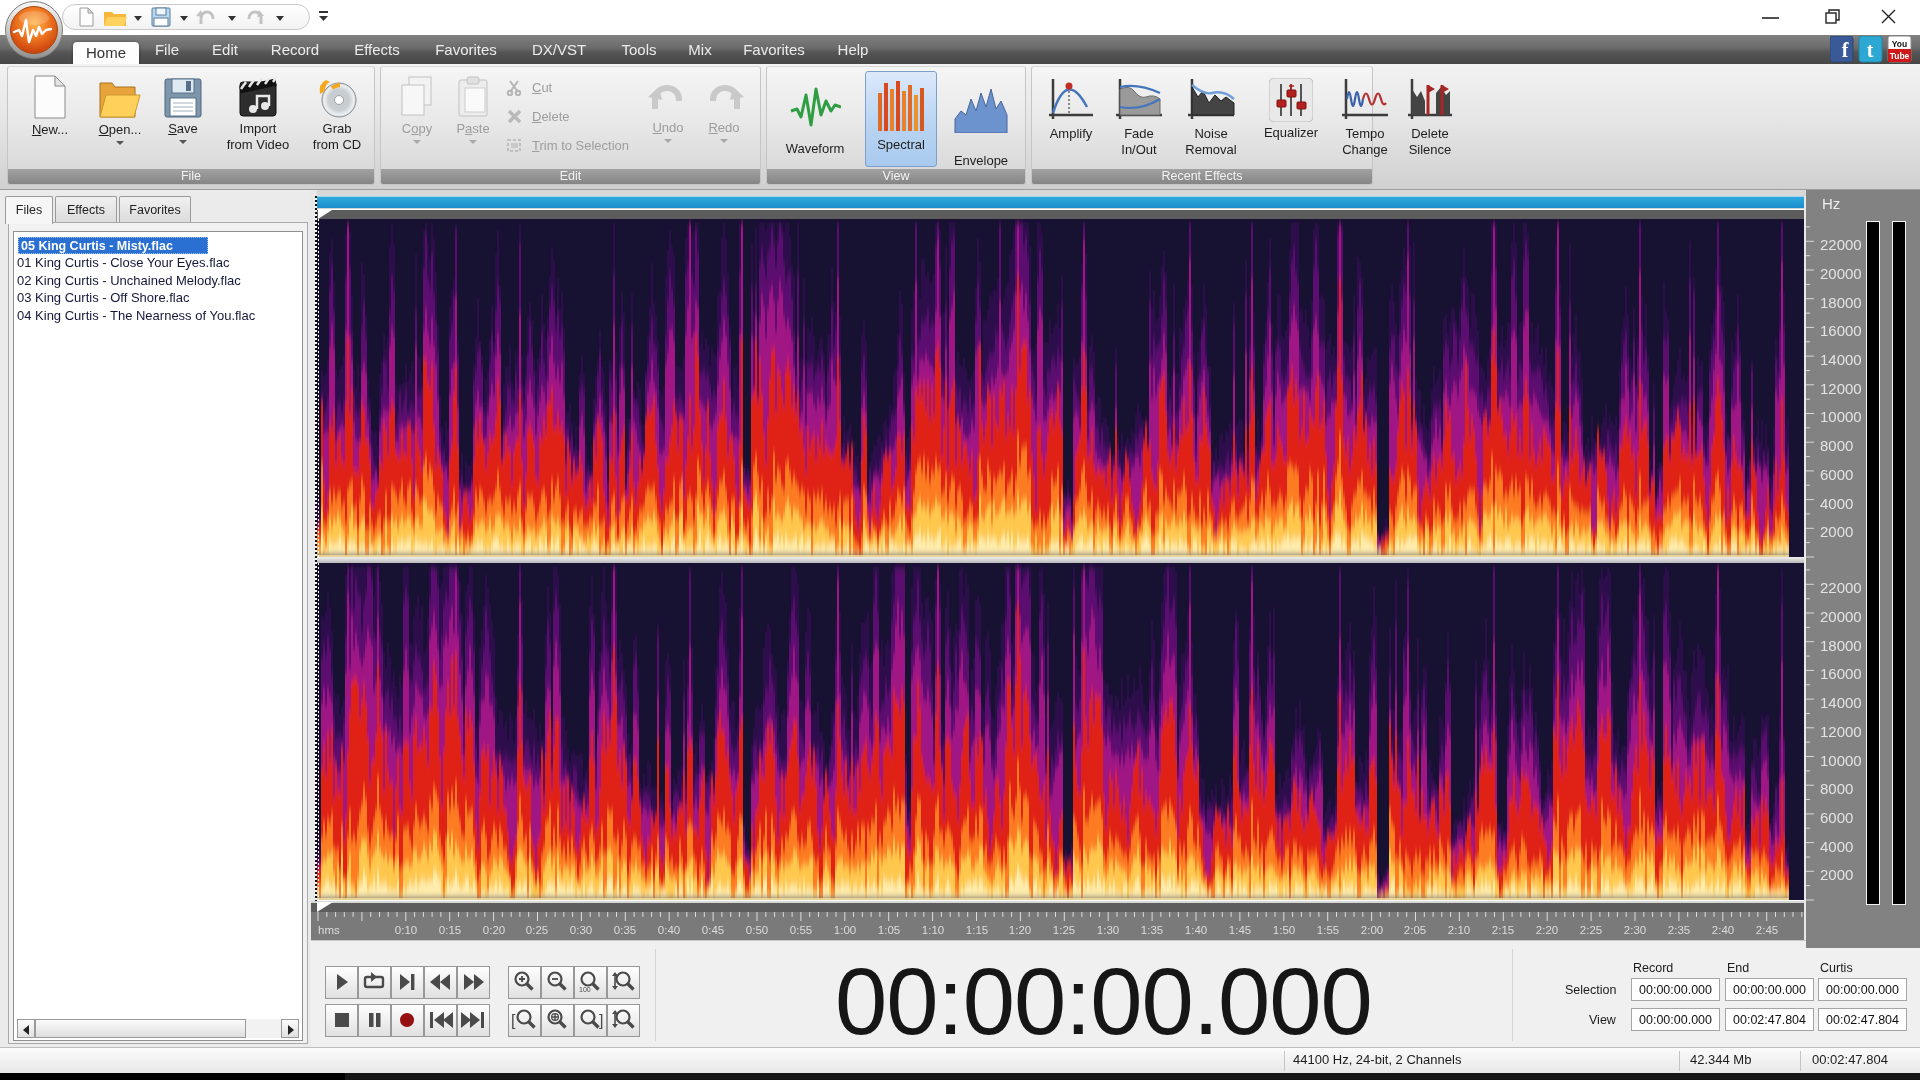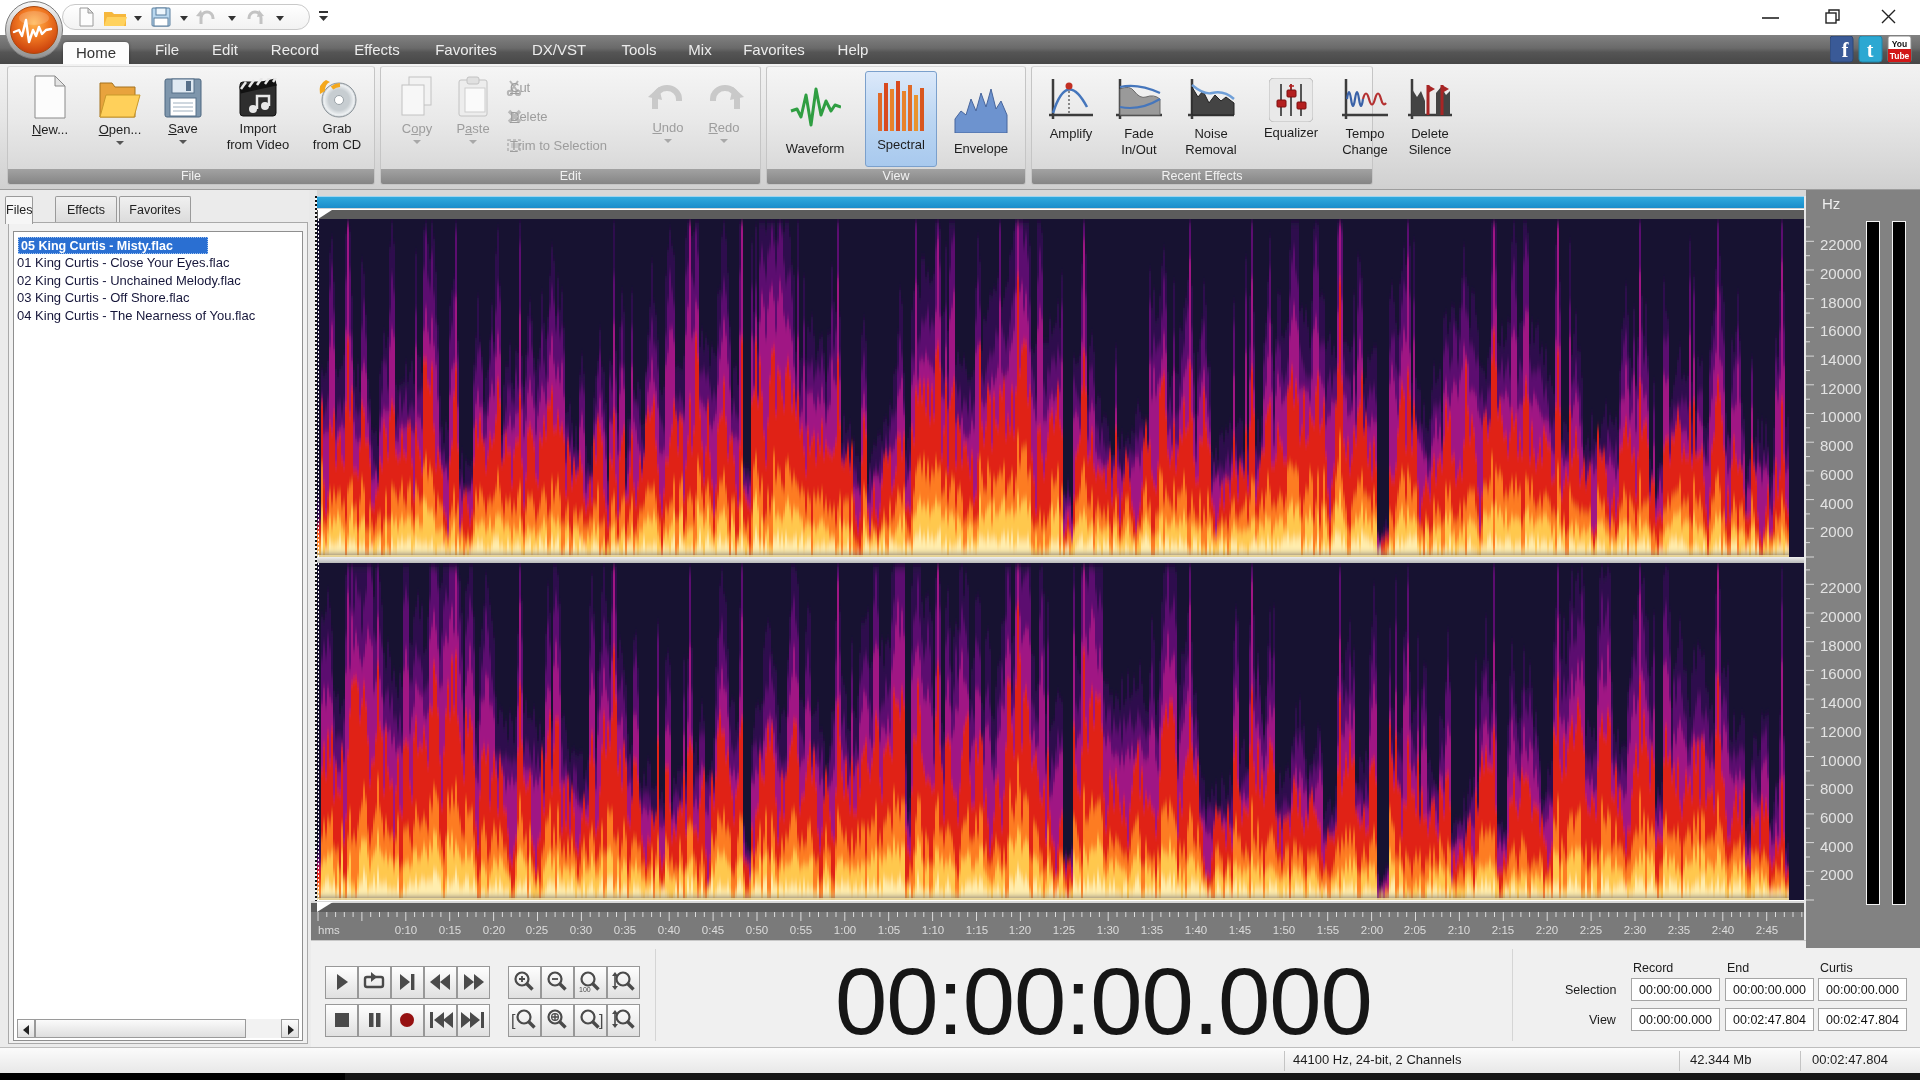--- a/index.html
+++ b/index.html
@@ -1,32 +1,32 @@
 <!DOCTYPE html>
 <html><head><meta charset="utf-8"><style>
 *{margin:0;padding:0;box-sizing:border-box}
 html,body{width:1920px;height:1080px;overflow:hidden;background:#fff;font-family:"Liberation Sans",sans-serif;position:relative}
 .abs{position:absolute}
 .ic{display:block}
 
 #tabband{left:0;top:35px;width:1920px;height:29px;background:linear-gradient(180deg,#818181,#6a6a6a 45%,#555 60%,#474747)}
 .tab{position:absolute;top:0;height:29px;line-height:30px;color:#ececec;font-size:15px;text-align:center}
-#hometab{position:absolute;left:63px;top:42px;width:66px;height:22px;background:#fdfdfd;border-radius:4px 4px 0 0;color:#333;font-size:15px;text-align:center;line-height:21px;box-shadow:0 0 3px rgba(0,0,0,.4)}
+#hometab{position:absolute;left:73px;top:42px;width:66px;height:22px;background:#fdfdfd;border-radius:4px 4px 0 0;color:#333;font-size:15px;text-align:center;line-height:21px;box-shadow:0 0 3px rgba(0,0,0,.4)}
 
 #ribbon{left:0;top:64px;width:1920px;height:126px;background:linear-gradient(180deg,#f2f2f2,#e7e7e7 40%,#dadada 75%,#d0d0d0);border-bottom:1px solid #9d9d9d}
 .group{position:absolute;top:2px;height:119px;background:linear-gradient(180deg,#f5f5f5,#e9e9e9 45%,#dcdcdc 80%,#d4d4d4);border:1px solid #c5c5c5;border-top:1px solid #d8d8d8;border-radius:3px}
 .glabel{position:absolute;left:0;bottom:0;width:100%;height:15px;background:linear-gradient(180deg,#a2a2a2,#858585);color:#f2f2f2;font-size:12.5px;text-align:center;line-height:15px;border-radius:0 0 2px 2px}
 .bb{position:absolute;top:6px;text-align:center;font-size:13px;color:#1e1e1e}
 .bb .lbl{margin-top:3px;line-height:15.5px}
 .bb.dis{color:#9d9d9d}
 .dda{width:0;height:0;border-left:4px solid transparent;border-right:4px solid transparent;border-top:4px solid #555;margin:3px auto 0}
 .dis .dda{border-top-color:#a8a8a8}
 .sbtn{position:absolute;left:125px;width:150px;height:17px;font-size:13px;color:#9d9d9d;text-align:left}
 .sbtn svg{position:absolute;left:0;top:0}
-.sbtn .st{position:absolute;left:4px;top:0;line-height:17px}
+.sbtn .st{position:absolute;left:26px;top:0;line-height:17px}
 u{text-decoration:underline}
 
 #lpanel{left:0;top:190px;width:311px;height:858px;background:#ebebeb}
 .ltab{position:absolute;top:6px;height:26px;background:linear-gradient(180deg,#f0f0f0,#dcdcdc);border:1px solid #9a9a9a;border-bottom:none;font-size:12.5px;color:#222;text-align:center;line-height:26px;border-radius:2px 2px 0 0}
 #ltabsel{background:#f6f6f6;z-index:2;height:28px}
 #lbox{position:absolute;left:13px;top:41px;width:290px;height:810px;background:#fff;border:1px solid #8f8f8f}
 .lrow{position:absolute;left:3px;font-size:13px;color:#16163a;white-space:nowrap;line-height:17.5px}
 #lsel{position:absolute;left:4px;top:5px;width:190px;height:17px;background:#2a6fd2;border:1px dotted #9fc3ef;color:#fff;font-weight:bold;font-size:12.5px;line-height:16px;padding-left:2px;white-space:nowrap}
 
 #hscroll{position:absolute;left:3px;top:787px;width:282px;height:19px;background:#f2f2f2}
@@ -294,21 +294,21 @@
             <rect x="38" y="16" width="4" height="36" fill="#e8932e"></rect>
             <rect x="44" y="9" width="4" height="43" fill="#d8571f"></rect>
           </g>
         </svg>
         <div class="lbl" style="margin-top:6px">Spectral</div>
       </div>
     <div class="bb" style="left:178px;width:72px">
         <svg class="ic" width="56" height="52" style="margin:8px auto 0">
           <path d="M2 52 L2 38 L8 30 L13 34 L18 18 L23 30 L28 12 L33 26 L38 8 L43 28 L48 20 L54 34 L54 52 z" fill="#6d93cf" stroke="#47659c"></path>
         </svg>
-        <div class="lbl" style="margin-top:8px">Envelope</div>
+        <div class="lbl" style="margin-top:20px">Envelope</div>
       </div>
     <div class="glabel">View</div>
   </div>
 
   <div class="group" style="left:1031px;width:342px">
     <div class="bb" style="left:8px;width:62px">
         <svg class="ic" width="48" height="46" style="margin:4px auto 0">
           <path d="M6 2v40M2 38h44" stroke="#3c3c3c" stroke-width="2.5"></path>
           <path d="M6 36 Q20 -8 40 30" fill="none" stroke="#4576bc" stroke-width="2.5"></path>
           <path d="M22 10v26" stroke="#666" stroke-width="1.5" stroke-dasharray="2 2"></path>
@@ -363,21 +363,21 @@
           <path d="M22 8l7 4l-7 4zM36 8l7 4l-7 4z" fill="#a82525"></path>
         </svg>
         <div class="lbl">Delete<br>Silence</div>
       </div>
     <div class="glabel">Recent Effects</div>
   </div>
 </div>
 
 <div class="abs" id="lpanel">
   <div class="abs" style="left:8px;top:32px;width:300px;height:822px;border:1px solid #a9a9a9;background:#f1f1f1"></div>
-  <div class="ltab" style="left:5px;width:28px" id="ltabsel">Files</div>
+  <div class="ltab" style="left:5px;width:48px" id="ltabsel">Files</div>
   <div class="ltab" style="left:55px;width:62px">Effects</div>
   <div class="ltab" style="left:119px;width:72px">Favorites</div>
   <div id="lbox">
     <div id="lsel">05 King Curtis - Misty.flac</div>
     <div class="lrow" style="top:22px">01 King Curtis - Close Your Eyes.flac</div>
     <div class="lrow" style="top:39.5px">02 King Curtis - Unchained Melody.flac</div>
     <div class="lrow" style="top:57px">03 King Curtis - Off Shore.flac</div>
     <div class="lrow" style="top:74.5px">04 King Curtis - The Nearness of You.flac</div>
     <div id="hscroll">
       <div class="sbbtn" style="left:0">

